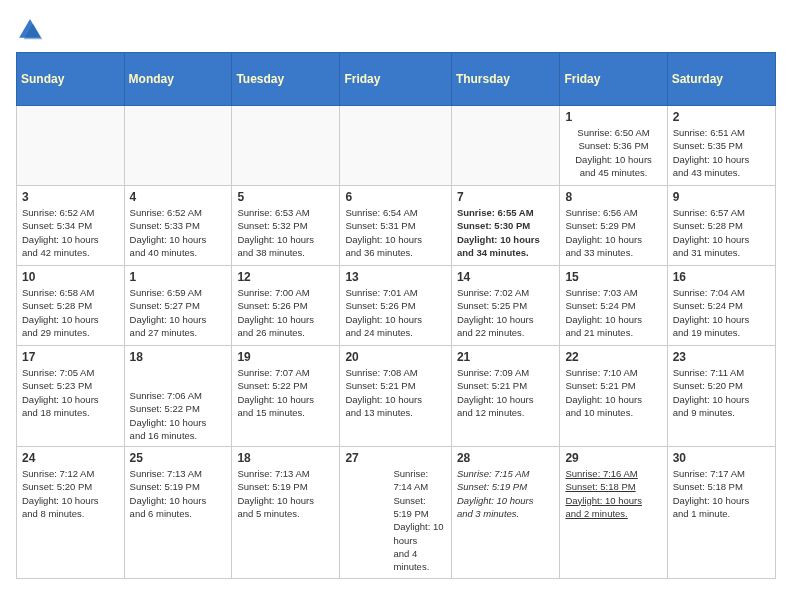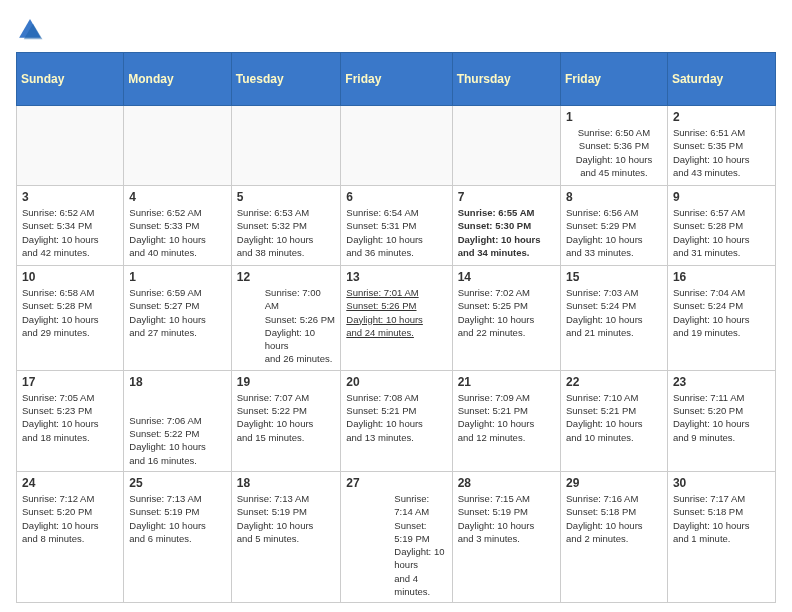--- a/index.html
+++ b/index.html
@@ -195,28 +195,28 @@
         </td>
         <td>
           <div class="day-number">1</div>
           <div class="day-info" style="white-space: pre-line;">Sunrise: 6:59 AM
 Sunset: 5:27 PM
 Daylight: 10 hours
 and 27 minutes.</div>
         </td>
         <td>
           <div class="day-number">12</div>
-          <div class="day-info" style="white-space: pre-line; margin-left: 28px;">Sunrise: 7:00 AM
+          <div class="day-info" style="white-space: pre-line;">Sunrise: 7:00 AM
 Sunset: 5:26 PM
 Daylight: 10 hours
 and 26 minutes.</div>
         </td>
         <td>
           <div class="day-number">13</div>
-          <div class="day-info" style="white-space: pre-line; text-decoration: underline;">Sunrise: 7:01 AM
+          <div class="day-info" style="white-space: pre-line;">Sunrise: 7:01 AM
 Sunset: 5:26 PM
 Daylight: 10 hours
 and 24 minutes.</div>
         </td>
         <td>
           <div class="day-number">14</div>
           <div class="day-info" style="white-space: pre-line;">Sunrise: 7:02 AM
 Sunset: 5:25 PM
 Daylight: 10 hours
 and 22 minutes.</div>
@@ -311,28 +311,28 @@
         </td>
         <td>
           <div class="day-number">27</div>
           <div class="day-info" style="white-space: pre-line; margin-left: 48px;">Sunrise: 7:14 AM
 Sunset: 5:19 PM
 Daylight: 10 hours
 and 4 minutes.</div>
         </td>
         <td>
           <div class="day-number">28</div>
-          <div class="day-info" style="white-space: pre-line;">Sunrise: 7:15 AM
+          <div class="day-info" style="white-space: pre-line; font-style: italic;">Sunrise: 7:15 AM
 Sunset: 5:19 PM
 Daylight: 10 hours
 and 3 minutes.</div>
         </td>
         <td>
           <div class="day-number">29</div>
-          <div class="day-info" style="white-space: pre-line;">Sunrise: 7:16 AM
+          <div class="day-info" style="white-space: pre-line; text-decoration: underline;">Sunrise: 7:16 AM
 Sunset: 5:18 PM
 Daylight: 10 hours
 and 2 minutes.</div>
         </td>
         <td>
           <div class="day-number">30</div>
           <div class="day-info" style="white-space: pre-line;">Sunrise: 7:17 AM
 Sunset: 5:18 PM
 Daylight: 10 hours
 and 1 minute.</div>

